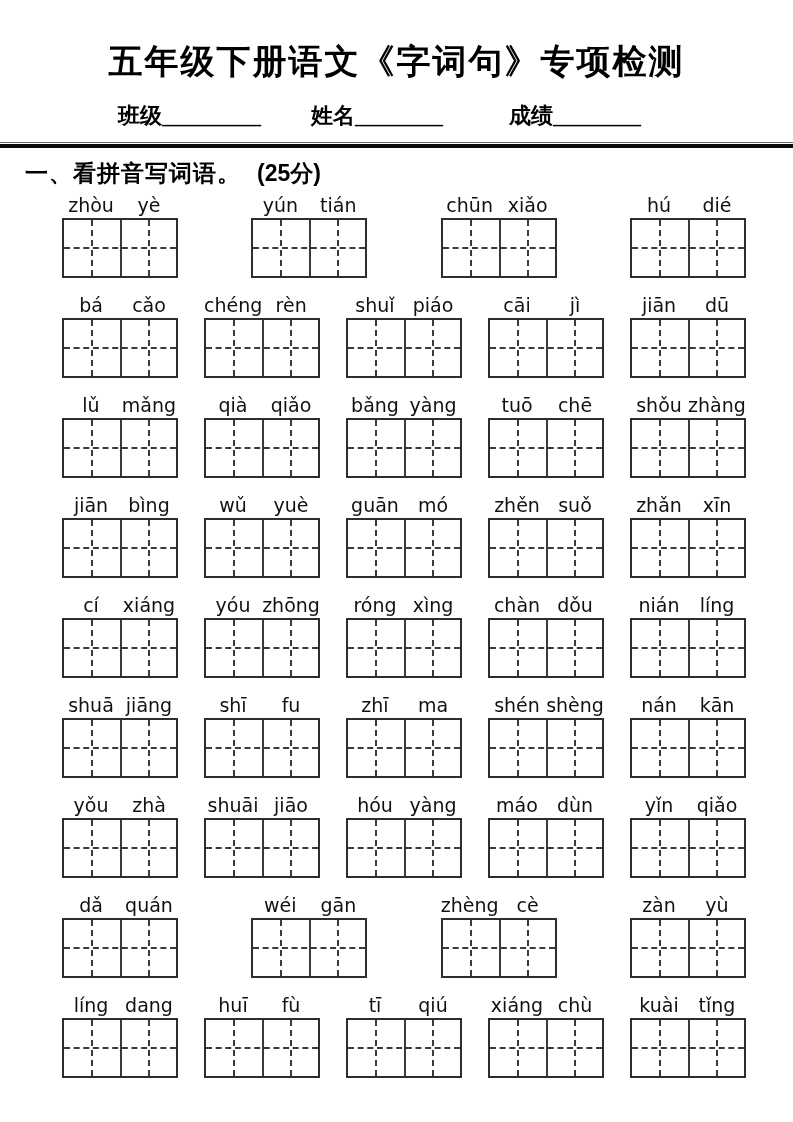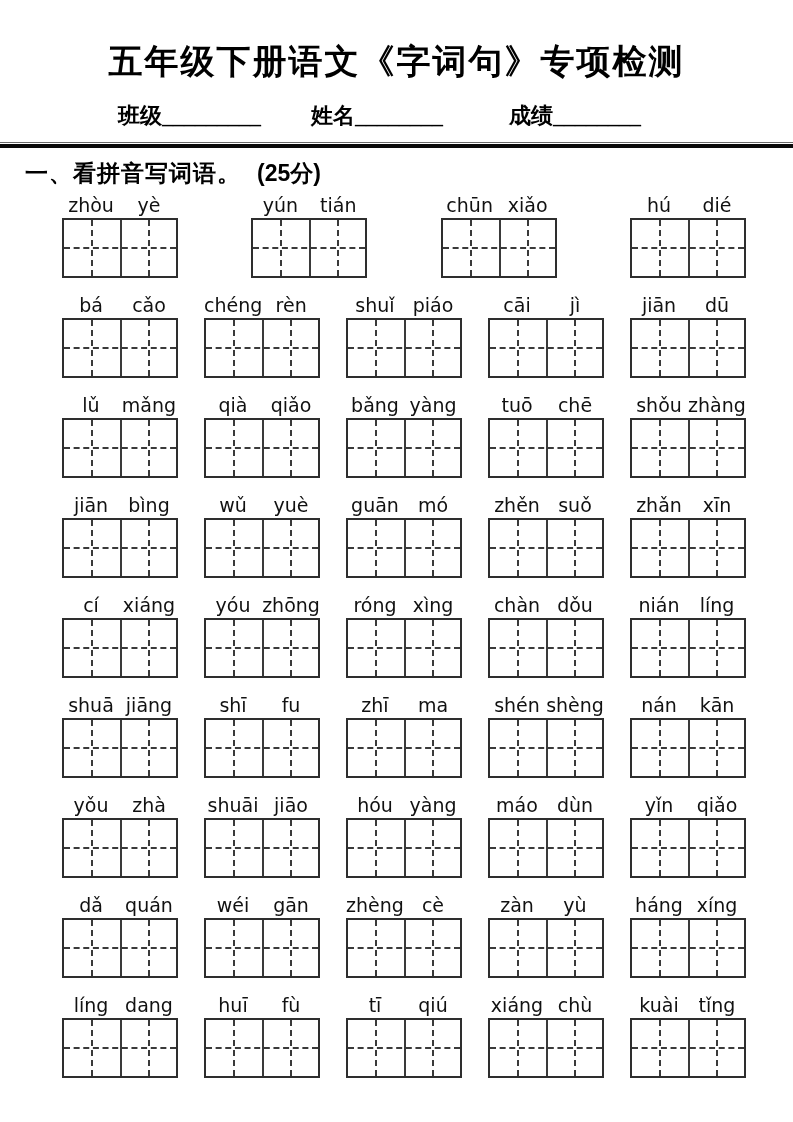--- a/index.html
+++ b/index.html
@@ -527,30 +527,20 @@
         <div class="word-group">
           <div class="pinyin-line">
             <span class="pinyin-syllable">zàn</span>
             <span class="pinyin-syllable">yù</span>
           </div>
           <div class="box-pair">
             <div class="writing-cell"></div>
             <div class="writing-cell"></div>
           </div>
         </div>
-        <div class="word-group">
-          <div class="pinyin-line">
-            <span class="pinyin-syllable">háng</span>
-            <span class="pinyin-syllable">xíng</span>
-          </div>
-          <div class="box-pair">
-            <div class="writing-cell"></div>
-            <div class="writing-cell"></div>
-          </div>
-        </div>
       </div>
       <div class="word-row">
         <div class="word-group">
           <div class="pinyin-line">
             <span class="pinyin-syllable">líng</span>
             <span class="pinyin-syllable">dang</span>
           </div>
           <div class="box-pair">
             <div class="writing-cell"></div>
             <div class="writing-cell"></div>

